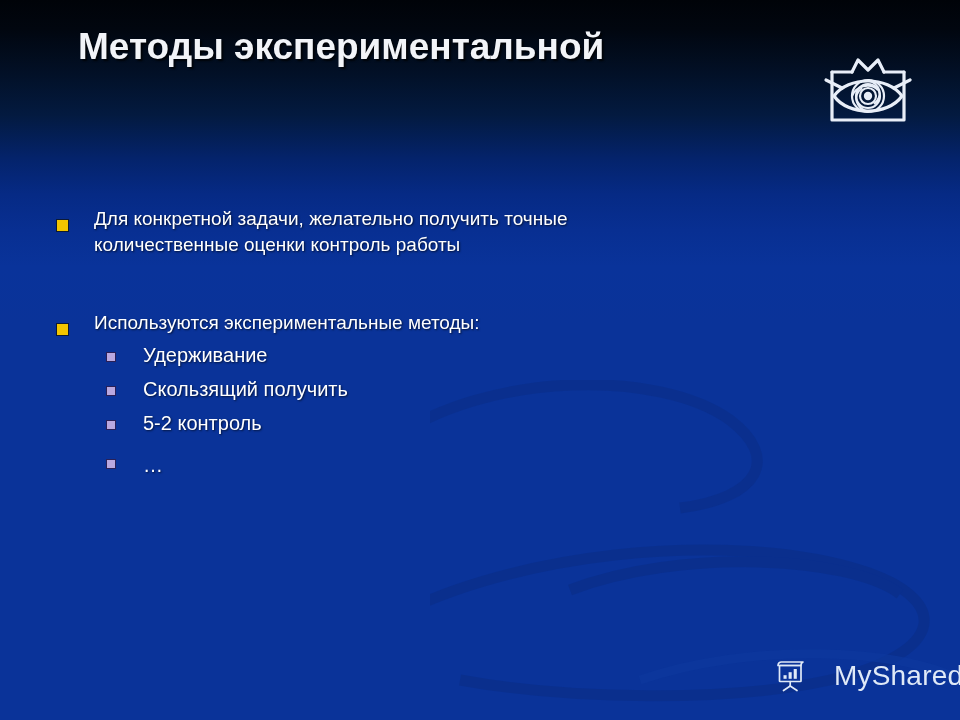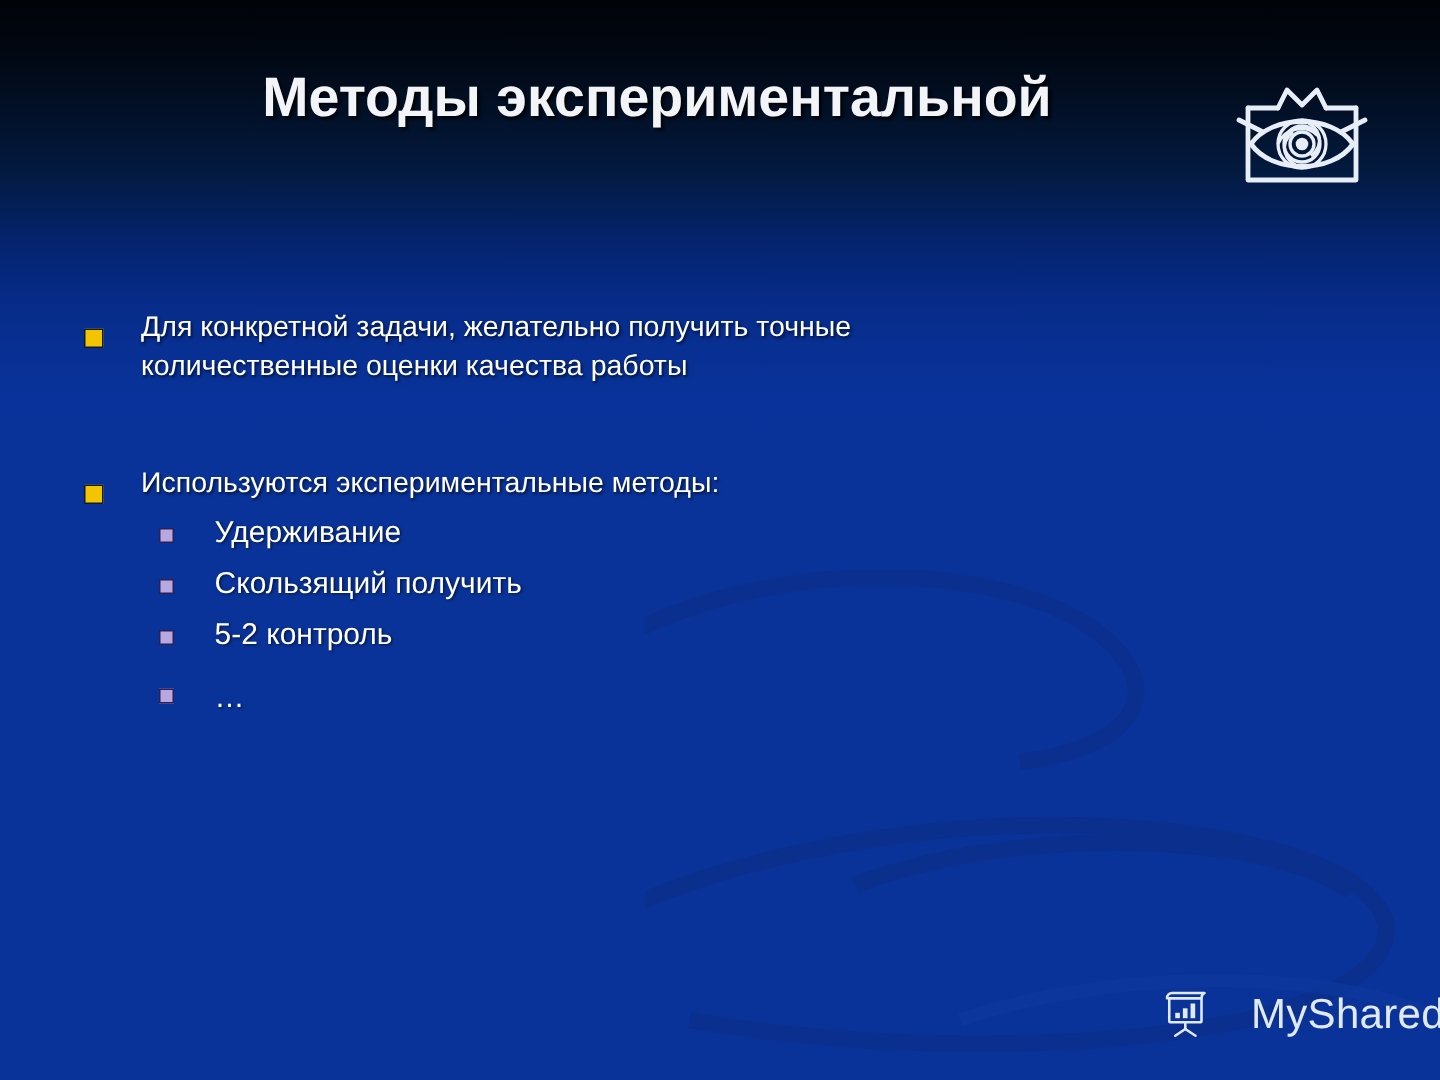--- a/index.html
+++ b/index.html
@@ -36,23 +36,22 @@
     position: absolute;
     pointer-events: none;
     opacity: 1;
   }
   .swirl svg { display: block; }
 
   
   .title-block {
     position: absolute;
     left: 78px;
-    top: 38px;
+    top: 20px;
     width: 720px;
-    text-align: center;
   }
   .title-line {
     font-size: 37px;
     font-weight: bold;
     color: #f2f4f8;
     line-height: 1.46;
     letter-spacing: 0px;
     white-space: nowrap;
     text-shadow: 2px 2px 2px rgba(0,0,0,0.75);
   }
@@ -191,21 +190,21 @@
       </g>
       <circle cx="46" cy="50" r="4.2" fill="#e8eef8"></circle>
     </svg>
   </div>
 
   <div class="body-block">
 
     <div class="bullet-l1">
       <span class="marker-l1"></span>
       <span>Для конкретной задачи, желательно получить точные</span><br>
-      <span>количественные оценки качества работы</span>
+      <span>количественные оценки контроль работы</span>
     </div>
 
     <div class="spacer-1"></div>
 
     <div class="bullet-l1">
       <span class="marker-l1"></span>
       <span>Используются экспериментальные методы:</span>
     </div>
 
     <ul class="sub-list">

